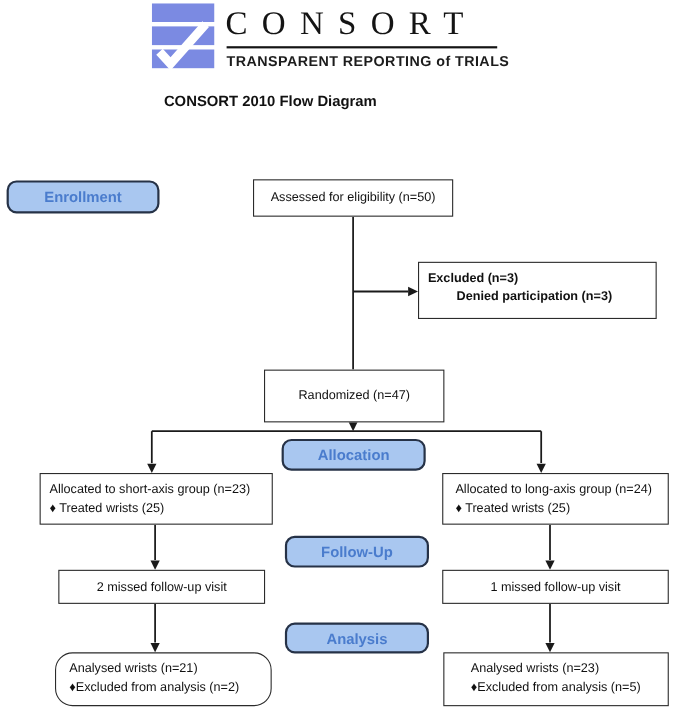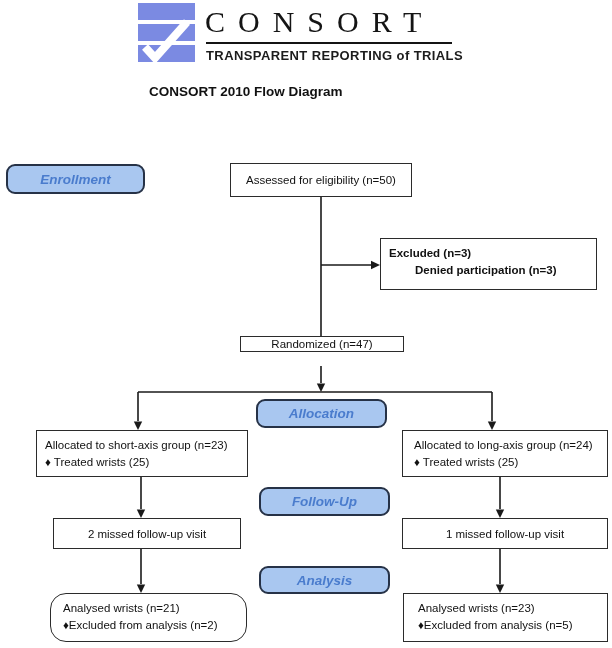--- a/index.html
+++ b/index.html
@@ -31,37 +31,37 @@
   .box{
     position:absolute;background:#fff;border:1.5px solid #2b2b2b;
     box-sizing:border-box;font-size:11.5px;color:#111;
   }
   .box.center{display:flex;align-items:center;justify-content:center;text-align:center;}
   .box.multi{padding:6px 4px 0 8px;line-height:17px;}
   
   .stage{
     position:absolute;background:#a9c7f0;border:2px solid #263247;border-radius:9px;
     box-sizing:border-box;display:flex;align-items:center;justify-content:center;
-    font-size:13.5px;font-weight:bold;color:#4a7ccd;font-style:italic;
+    font-size:13.5px;font-weight:bold;color:#4a7ccd;
   }
   
   #pill-enrollment{left:6px;top:164px;width:139px;height:30px;}
   #box-assessed{left:230px;top:163px;width:182px;height:34px;}
   #box-excluded{left:380px;top:238px;width:217px;height:52px;font-weight:bold;}
   #box-excluded .l2{padding-left:26px;}
-  #box-randomized{left:240px;top:336px;width:164px;height:16px;}
+  #box-randomized{left:240px;top:336px;width:164px;height:48px;}
   #pill-allocation{left:256px;top:399px;width:131px;height:29px;}
   #box-alloc-left{left:36px;top:430px;width:212px;height:47px;}
   #box-alloc-right{left:402px;top:430px;width:206px;height:47px;padding-left:11px;}
   #pill-followup{left:259px;top:487px;width:131px;height:29px;}
   #box-fu-left{left:53px;top:518px;width:188px;height:31px;}
   #box-fu-right{left:402px;top:518px;width:206px;height:31px;}
   #pill-analysis{left:259px;top:566px;width:131px;height:28px;}
   #box-an-left{left:50px;top:593px;width:197px;height:49px;padding-left:12px;border-radius:16px;}
-  #box-an-right{left:403px;top:593px;width:205px;height:49px;padding-left:14px;}
+  #box-an-right{left:403px;top:593px;width:205px;height:49px;padding-left:24px;}
 </style>
 </head>
 <body>
 
 <div id="canvas">
 
   <svg class="logo-svg" width="57" height="60" viewBox="0 0 57 60">
     <rect x="0" y="0" width="57" height="17" fill="#7b8ae2"></rect>
     <rect x="0" y="21" width="57" height="17" fill="#7b8ae2"></rect>
     <rect x="0" y="42" width="57" height="17" fill="#7b8ae2"></rect>

